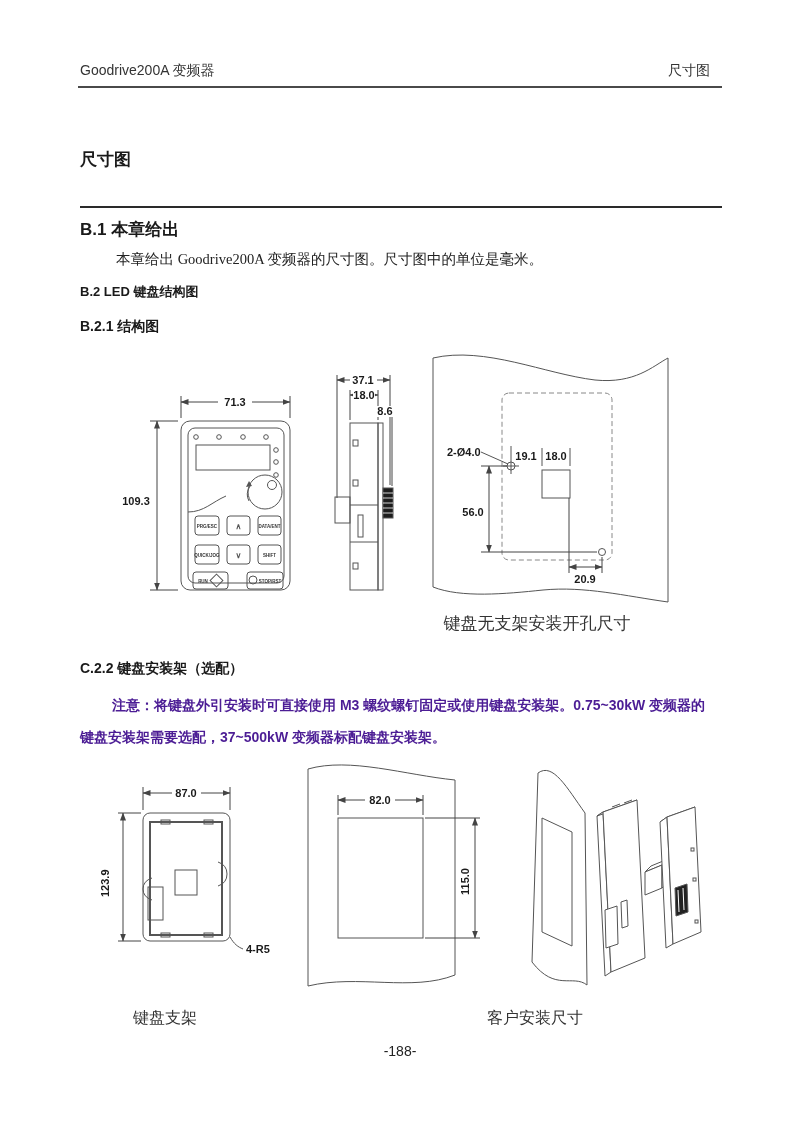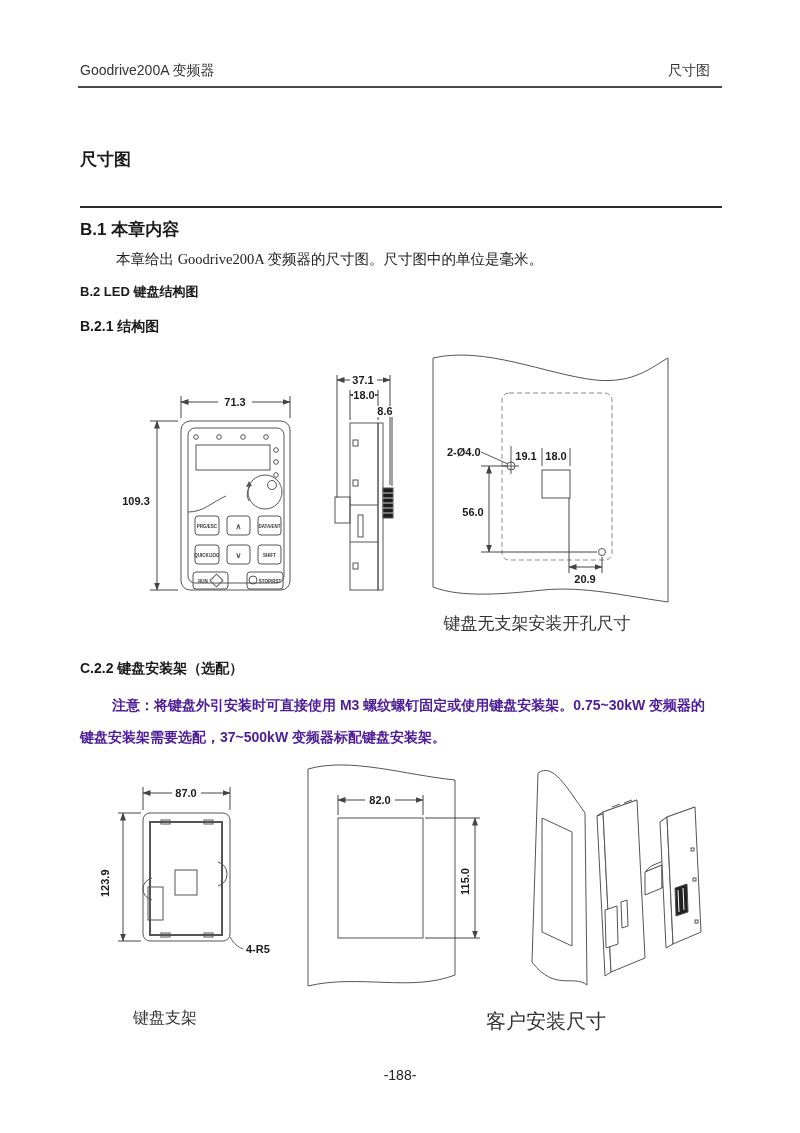--- a/index.html
+++ b/index.html
@@ -15,43 +15,43 @@
   .h1{left:80px;top:218px;font-size:17px;font-weight:bold;}
   .body-text{left:116px;top:250px;font-size:14.5px;font-family:"Liberation Serif",serif;color:#222;}
   .h2{left:80px;top:283px;font-size:13px;font-weight:bold;}
   .h3{left:80px;top:318px;font-size:14px;font-weight:bold;}
   .h3b{left:80px;top:660px;font-size:14px;font-weight:bold;}
   .note{left:80px;top:689px;width:648px;font-size:14px;font-weight:bold;line-height:32px;color:#4c1d95;}
   .note .l1{padding-left:32px;}
   .caption{font-family:"Liberation Serif",serif;color:#333;text-align:center;}
   .cap1{left:427px;top:612px;width:220px;font-size:17px;}
   .cap2{left:115px;top:1008px;width:100px;font-size:16px;}
-  .cap3{left:466px;top:1008px;width:160px;font-size:20px;}
-  .footer{left:0;top:1043px;width:800px;text-align:center;font-size:14px;color:#222;margin-top:24px;}
+  .cap3{left:455px;top:1008px;width:160px;font-size:16px;}
+  .footer{left:0;top:1043px;width:800px;text-align:center;font-size:14px;color:#222;}
   svg{position:absolute;overflow:visible;}
   svg .ln{stroke:#555;fill:none;stroke-width:1;}
   svg .dimln{stroke:#444;fill:none;stroke-width:1;}
   svg .dim{font:bold 11px "Liberation Sans",sans-serif;fill:#1a1a1a;stroke:none;}
   svg .btn-t{font:bold 4.5px "Liberation Sans",sans-serif;fill:#333;stroke:none;}
   svg .arr-t{font:bold 8px "Liberation Sans",sans-serif;fill:#555;stroke:none;}
   svg .wbg{fill:#fff;stroke:none;}
 </style>
 </head>
 <body>
 
 <div id="page">
 
   <div class="abs hdr-left">Goodrive200A 变频器</div>
   <div class="abs hdr-right">尺寸图</div>
   <div class="abs rule1"></div>
 
   <div class="abs page-heading">尺寸图</div>
   <div class="abs rule2"></div>
 
-  <div class="abs h1">B.1 本章内容</div>
+  <div class="abs h1">B.1 本章给出</div>
   <div class="abs body-text">本章给出 Goodrive200A 变频器的尺寸图。尺寸图中的单位是毫米。</div>
 
   <div class="abs h2">B.2 LED 键盘结构图</div>
   <div class="abs h3">B.2.1 结构图</div>
 
   <svg style="left:100px;top:360px;" width="220" height="245" viewBox="0 0 220 245">
     <defs>
       <marker id="arwA" markerWidth="8" markerHeight="6" refX="7.5" refY="3" orient="auto-start-reverse" markerUnits="userSpaceOnUse">
         <path d="M0,0 L8,3 L0,6 Z" fill="#444"></path>
       </marker>

